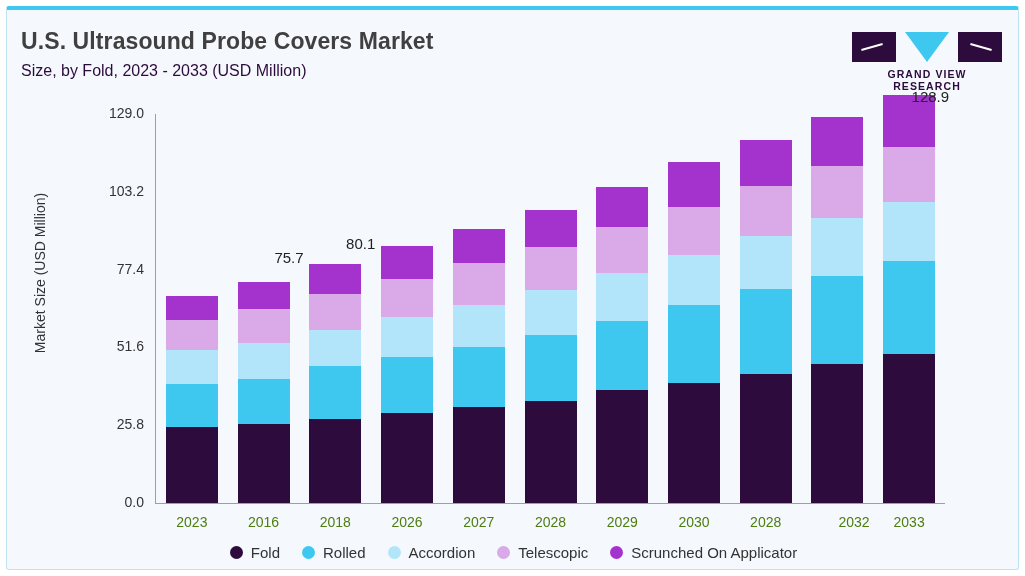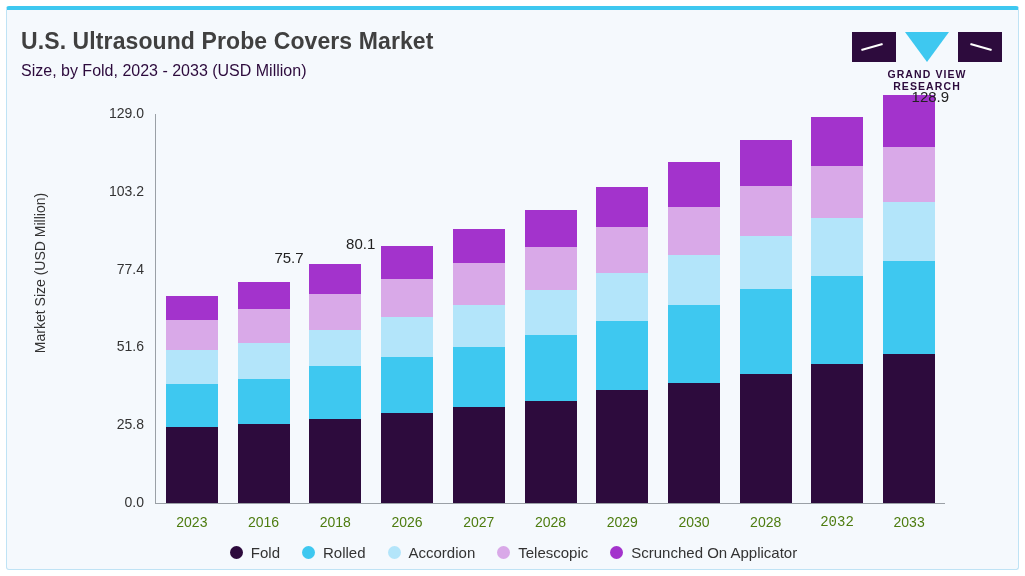--- a/index.html
+++ b/index.html
@@ -297,21 +297,21 @@
     <div id="x-ticks">
         <div class="x-tick-label" style="left: 149.864px;">2023</div>
         <div class="x-tick-label" style="left: 221.591px;">2016</div>
         <div class="x-tick-label" style="left: 293.318px;">2018</div>
         <div class="x-tick-label" style="left: 365.045px;">2026</div>
         <div class="x-tick-label" style="left: 436.773px;">2027</div>
         <div class="x-tick-label" style="left: 508.5px;">2028</div>
         <div class="x-tick-label" style="left: 580.227px;">2029</div>
         <div class="x-tick-label" style="left: 651.955px;">2030</div>
         <div class="x-tick-label" style="left: 723.682px;">2028</div>
-        <div class="x-tick-label" style="left: 795px; font-family: Liberation Mono, monospace;">2032</div>
+        <div class="x-tick-label" style="left: 812px;">2032</div>
         <div class="x-tick-label" style="left: 867.136px;">2033</div>
       </div>
     <div id="value-labels">
         <div class="bar-value" style="left: 216.591px; top: 238.726px;">75.7</div>
         <div class="bar-value" style="left: 288.318px; top: 225.458px;">80.1</div>
         <div class="bar-value" style="left: 862.136px; top: 78.3016px;">128.9</div>
       </div>
     <div id="legend">
         <div class="legend-item">
           <span class="legend-dot" style="background: rgb(45, 11, 61);"></span>

